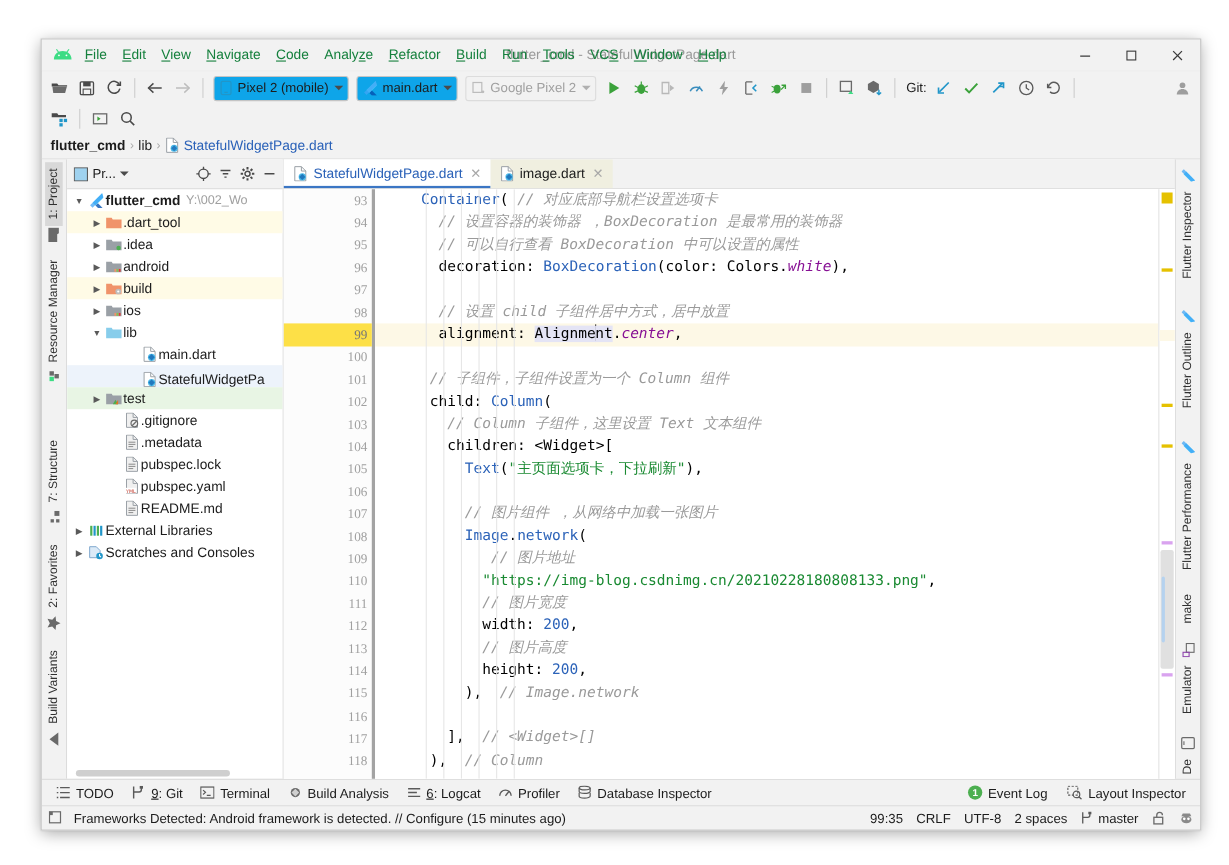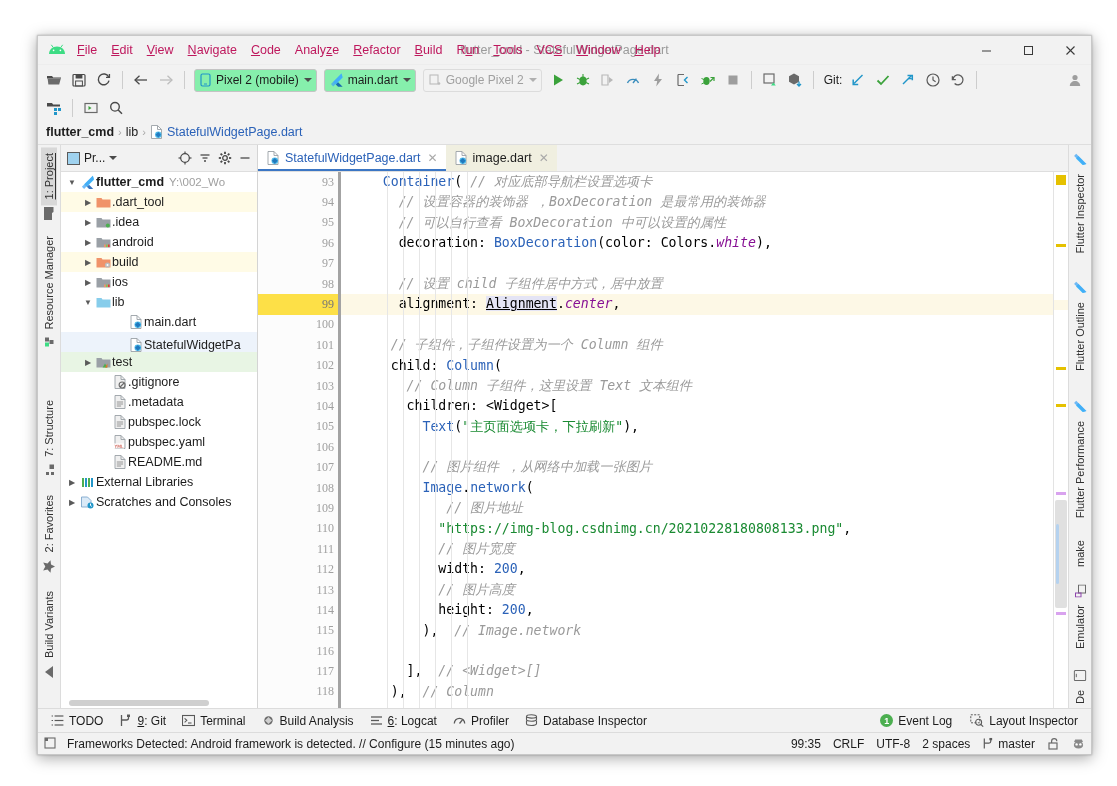--- a/index.html
+++ b/index.html
@@ -31,21 +31,21 @@
     background: #f2f2f2;
     display: flex; align-items: center;
     position: relative;
     border-bottom: 1px solid #ededed;
   }
   .logo {
     width: 26px; margin-left: 6px;
     display: flex; align-items: center; justify-content: center;
   }
   .menu-item {
-    font-size: 12.5px; color: #be185d;
+    font-size: 12.5px; color: #15803d;
     padding: 3px 7px; cursor: default; white-space: nowrap;
   }
   .menu-item u { text-decoration: underline; }
   .wintitle {
     position: absolute; left: 0; right: 0;
     text-align: center; font-size: 12.5px; color: #9a9a9a;
     pointer-events: none;
   }
   .wincontrols {
     margin-left: auto; display: flex; align-items: center; z-index: 4;
@@ -62,21 +62,21 @@
     background: #f2f2f2; display: flex; align-items: center;
     padding: 0 4px; gap: 1px;
   }
   .tbtn {
     width: 24px; height: 24px; display: flex;
     align-items: center; justify-content: center; border-radius: 2px;
   }
   .tsep { width: 1px; height: 18px; background: #cdcdcd; margin: 0 5px; }
   .combo {
     height: 21px; border: 1px solid #c4c4c4; border-radius: 3px;
-    background: #86efac; display: flex; align-items: center;
+    background: #0ea5e9; display: flex; align-items: center;
     padding: 0 4px 0 5px; gap: 5px; font-size: 12px; color: #1c1c1c;
     margin: 0 3px;
   }
   .combo.disabled { background: #f2f2f2; border-color: #dcdcdc; color: #a0a0a0; }
   .combo .cap { white-space: nowrap; }
   .caret { width: 0; height: 0; border-left: 4px solid transparent;
            border-right: 4px solid transparent; border-top: 4px solid #4a4a4a; }
   .caret.dim { border-top-color: #b0b0b0; }
   .git-label { font-size: 12px; color: #1c1c1c; margin: 0 3px 0 4px; }
 
@@ -197,21 +197,21 @@
   .cline.cur { background: #fdf8e6; }
   .ind {
     position: absolute; top: 0; bottom: 0; width: 1px; background: #e6e6e6;
   }
   .kw   { color: #000000; }
   .cls  { color: #2b62b8; }
   .cmt  { color: #9a9a9a; font-style: italic; }
   .str  { color: #1a8a32; }
   .num  { color: #2b62b8; }
   .prop { color: #871094; font-style: italic; }
-  .sel  { background: #e4e4f5; text-decoration: underline; }
+  .sel  { background: #e4e4f5; }
   .caretbar {
     display: inline-block; width: 1.5px; height: 15px; background: #000;
     vertical-align: -3px; margin: 0 -1px;
   }
 
   
   .markers {
     width: 14px; min-width: 14px; background: #fff;
     border-left: 1px solid #e3e3e3; position: relative;
   }

